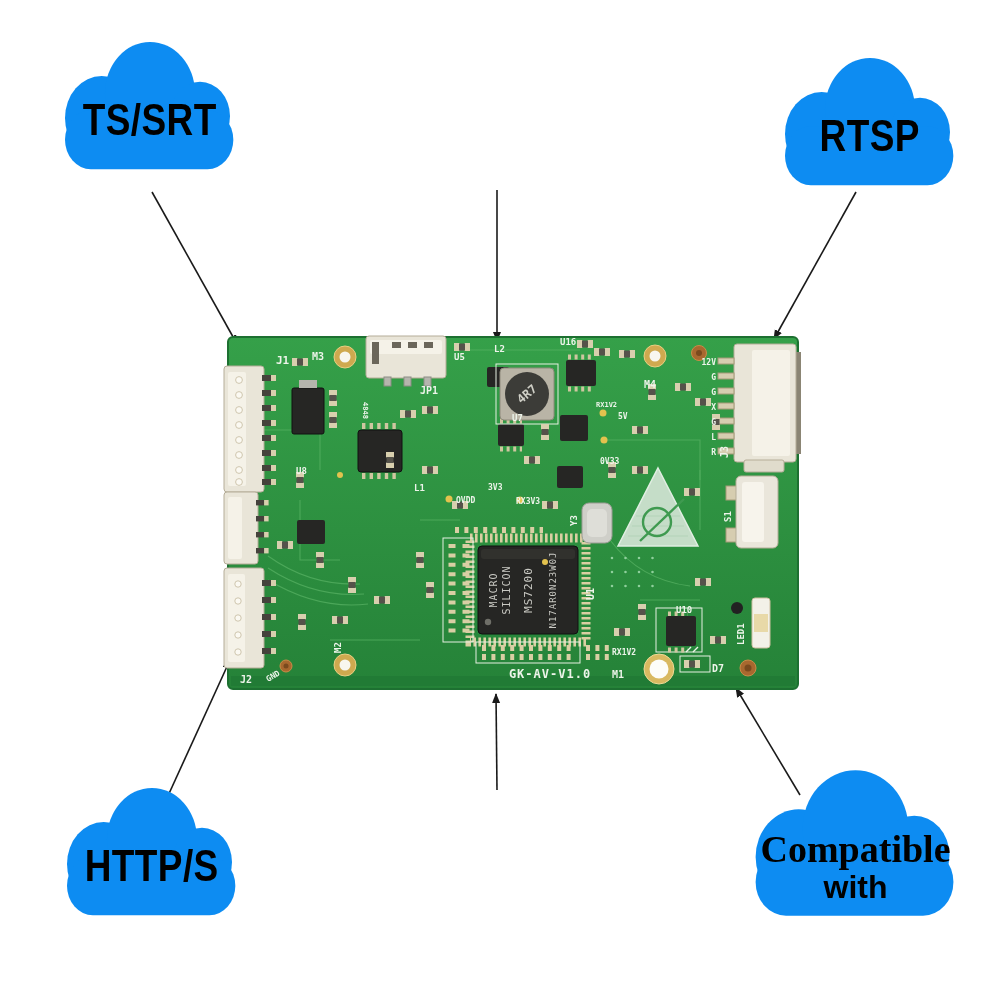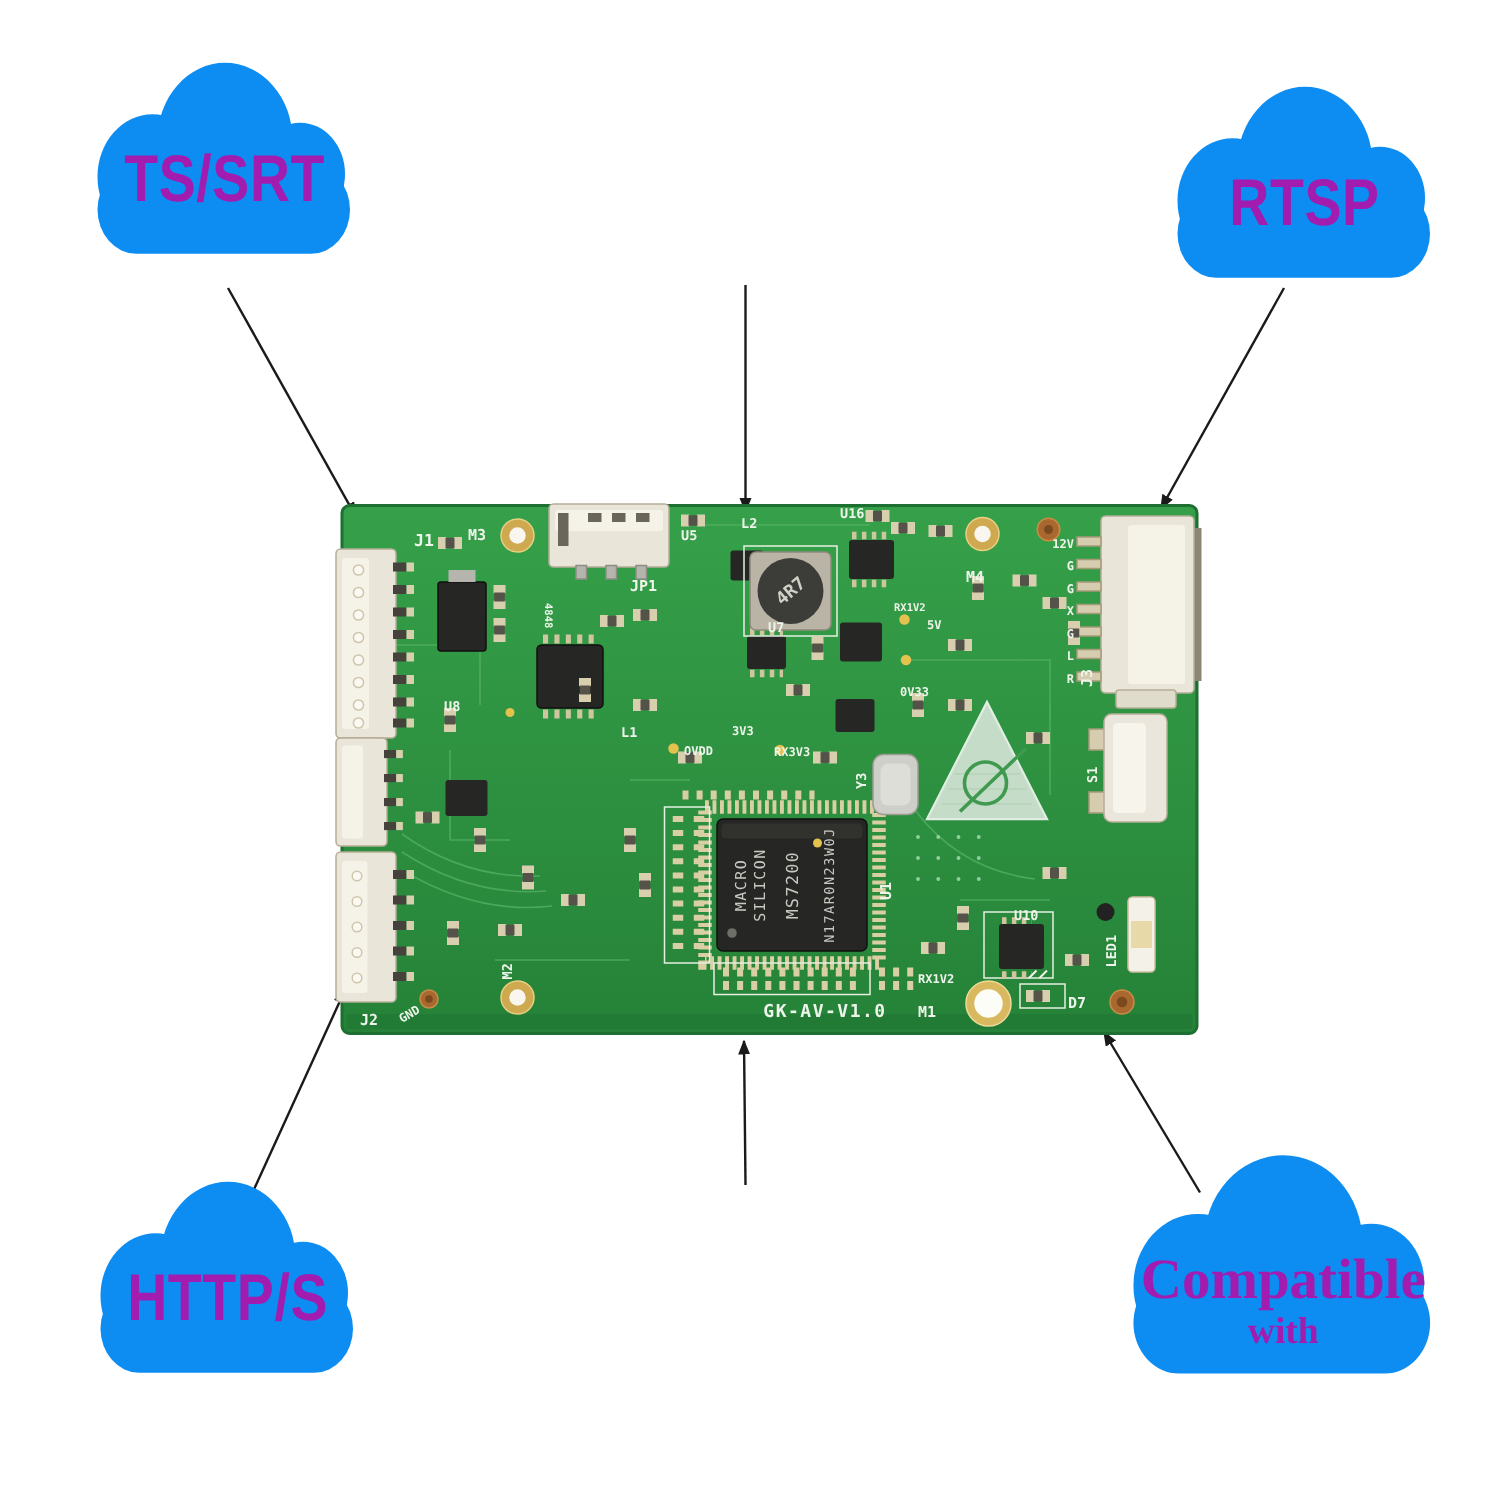--- a/index.html
+++ b/index.html
@@ -2,26 +2,26 @@
 <html><head>
 <meta charset="utf-8">
 <style>
   html,body{margin:0;padding:0;background:#ffffff;}
   #canvas{position:relative;width:1000px;height:1000px;background:#ffffff;overflow:hidden;
           font-family:"Liberation Sans",sans-serif;}
   #scene{position:absolute;left:0;top:0;width:1000px;height:1000px;}
   .cloud{position:absolute;}
   .cloud svg{width:100%;height:100%;display:block;}
   .cloud-label{position:absolute;left:0;top:0;right:0;bottom:0;display:flex;flex-direction:column;
-               align-items:center;justify-content:center;color:#a21caf;font-weight:bold;
+               align-items:center;justify-content:center;color:#000000;font-weight:bold;
                font-family:"Liberation Sans",sans-serif;pointer-events:none;}
   .proto{font-size:44px;letter-spacing:.5px;transform:scaleX(.84);margin-top:26px;white-space:nowrap;}
   .soft{font-size:37px;letter-spacing:.5px;margin-top:26px;white-space:nowrap;}
   .onvif-l1{font-size:38px;margin-top:48px;line-height:1.05;font-family:Liberation Serif, serif;}
-  .onvif-l2{font-size:25px;line-height:1.1;font-family:Liberation Serif, serif;}
+  .onvif-l2{font-size:32px;line-height:1.1;}
   .onvif-l3{font-size:44px;letter-spacing:1px;line-height:1.05;}
   text.silk{font-family:"DejaVu Sans Mono",monospace;font-weight:bold;fill:#edf4ea;}
   text.chipmark{font-family:"DejaVu Sans Mono",monospace;fill:#c9c9c3;letter-spacing:1px;}
   .bk{fill:none;stroke:#e6efe2;stroke-width:1;}
 </style>
 </head>
 <body>
 
 <div id="canvas">
 

